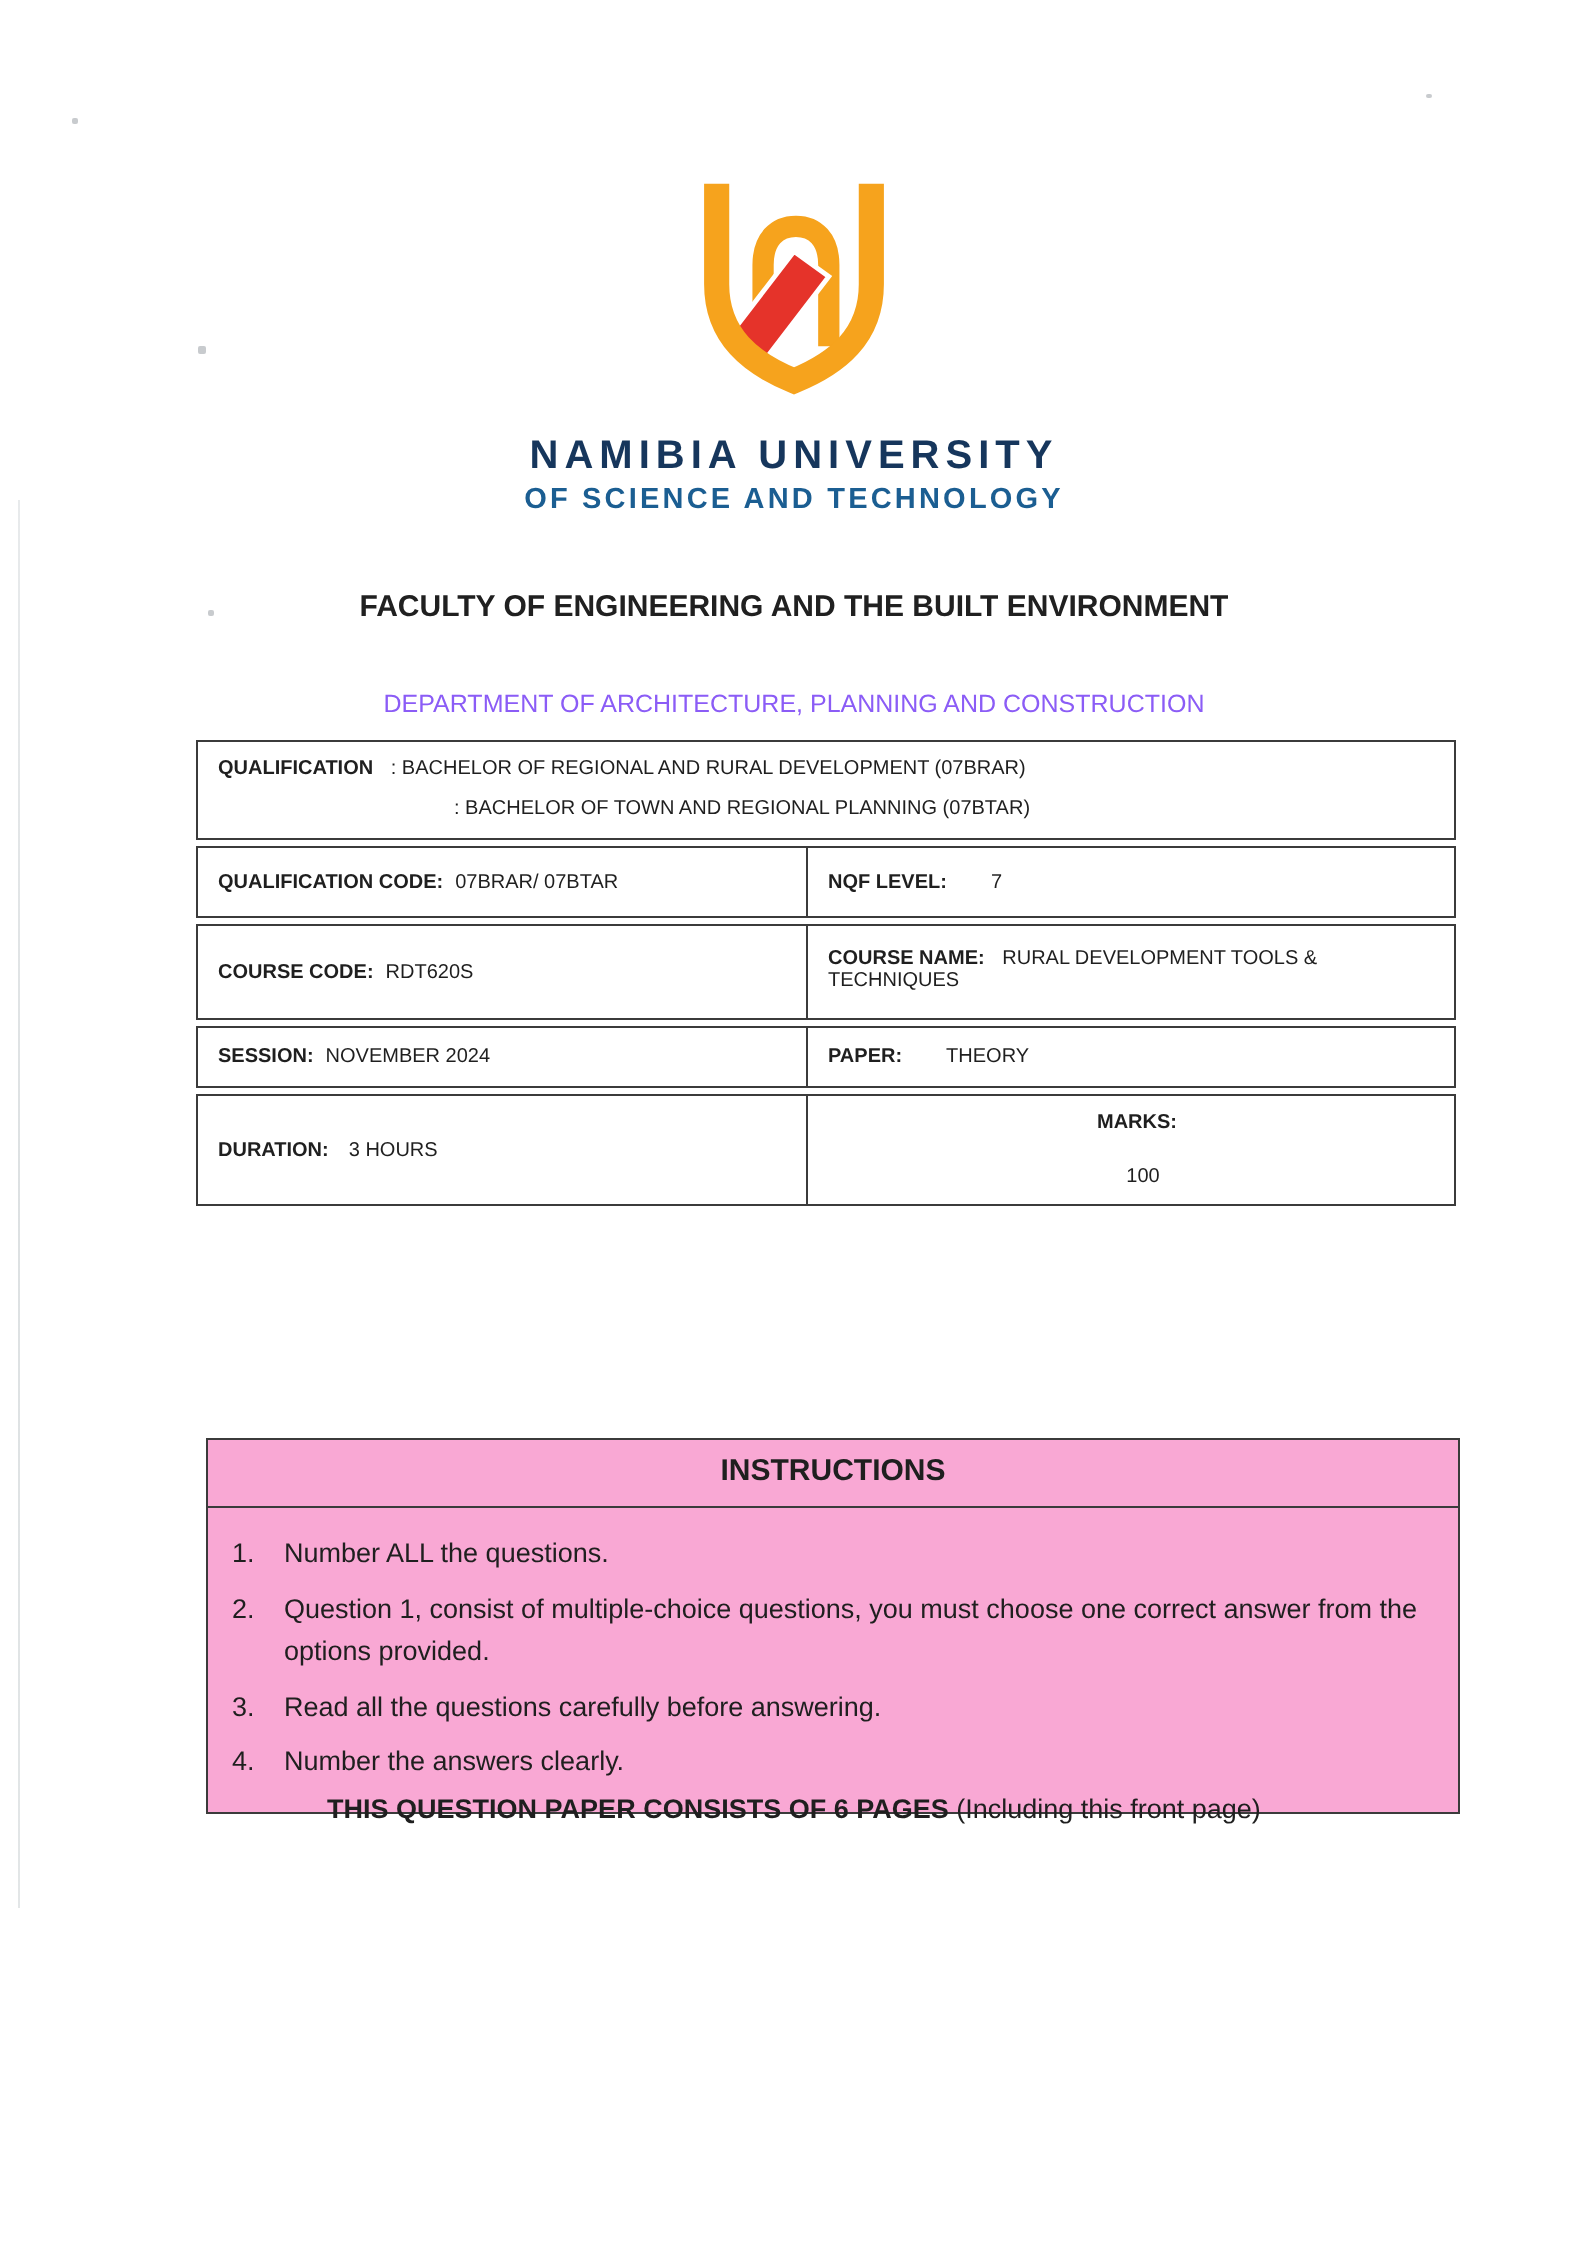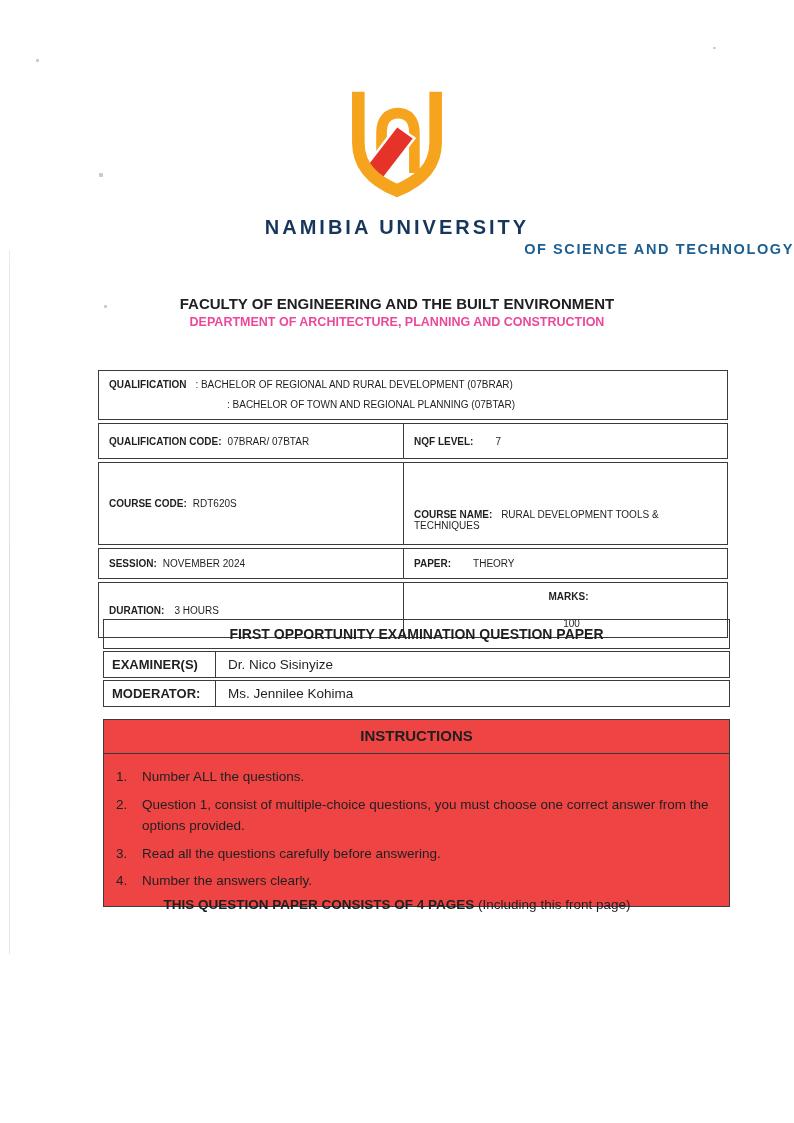--- a/index.html
+++ b/index.html
@@ -25,30 +25,30 @@
   .speck{position:absolute;background:#9aa0a6;opacity:.55;border-radius:1px;}
   
   .logo-wrap{position:absolute;top:88px;left:0;width:100%;text-align:center;}
   .logo-svg{display:inline-block;}
   .uni-name{
     margin-top:8px;
     font-size:20px;font-weight:bold;letter-spacing:3px;
   }
   .uni-tagline{
     margin-top:2px;
-    font-size:14.5px;font-weight:bold;letter-spacing:1.6px;text-align:right;
+    font-size:14.5px;font-weight:bold;letter-spacing:1.6px;
   }
   
   .h-faculty{
     position:absolute;top:295px;left:0;width:100%;text-align:center;
     font-size:15px;font-weight:bold;color:#202020;
   }
   .h-dept{
-    position:absolute;top:315px;left:0;width:100%;text-align:center;
-    font-size:12.5px;font-weight:bold;color:#ec4899;
+    position:absolute;top:345px;left:0;width:100%;text-align:center;
+    font-size:12.5px;font-weight:normal;color:#8b5cf6;
   }
   
   .info-table{position:absolute;left:98px;top:370px;width:630px;font-size:10px;}
   .row-box{
     border:1.6px solid #3b3b3b;
     margin-bottom:3px;
     box-sizing:border-box;
     background:#fff;
   }
   .row-qual{padding:8px 10px 9px 10px;}
@@ -60,21 +60,21 @@
     border-right:1.6px solid #3b3b3b;
     display:flex;align-items:center;flex-wrap:wrap;
   }
   .cell-r{
     flex:1;box-sizing:border-box;
     padding:8px 8px 8px 10px;
     display:flex;align-items:center;flex-wrap:wrap;align-content:center;gap:16px;
   }
   .lbl{font-weight:bold;}
   .val{margin-left:6px;}
-  .cell-multiline{display:block;margin-top:35px;}
+  .cell-multiline{display:block;}
   .cell-multiline .lbl{display:inline;}
   .cell-multiline .val{display:inline;}
   .mh34{min-height:34px;}
   .mh46{min-height:46px;}
   .mh29{min-height:29px;}
   .mh31{min-height:31px;}
   
   .exam-table{position:absolute;left:103px;top:619px;width:627px;font-size:13.5px;}
   .exam-title{
     border:1.6px solid #3b3b3b;
@@ -88,21 +88,21 @@
   .exam-lbl{
     width:112px;box-sizing:border-box;
     border-right:1.4px solid #3b3b3b;
     font-weight:bold;padding:5px 4px 5px 8px;
     display:flex;align-items:center;font-size:13px;
   }
   .exam-val{flex:1;padding:4px 8px 5px 12px;display:flex;align-items:center;}
   
   .instr-box{
     position:absolute;left:103px;top:719px;width:627px;
-    border:1.6px solid #3b3b3b;box-sizing:border-box;background:#ef4444;
+    border:1.6px solid #3b3b3b;box-sizing:border-box;background:#f9a8d4;
   }
   .instr-title{
     text-align:center;font-weight:bold;font-size:15px;
     padding:7px 0 9px 0;
     border-bottom:1.4px solid #3b3b3b;
   }
   .instr-list{padding:12px 16px 12px 12px;}
   .instr-item{display:flex;font-size:13.5px;line-height:1.6;margin-bottom:6px;}
   .instr-num{width:26px;flex:0 0 26px;}
   .instr-text{flex:1;}
@@ -189,31 +189,20 @@
         <span class="lbl">DURATION:</span>
         <span class="val" style="margin-left:10px;">3 HOURS</span>
       </div>
       <div class="cell-r mh31" style="padding-left:14px;flex-direction:column;">
         <span class="lbl">MARKS:</span>
         <span class="val">100</span>
       </div>
     </div>
   </div>
 
-  <div class="exam-table">
-    <div class="exam-title">FIRST OPPORTUNITY EXAMINATION QUESTION PAPER</div>
-    <div class="exam-row">
-      <div class="exam-lbl">EXAMINER(S)</div>
-      <div class="exam-val">Dr. Nico Sisinyize</div>
-    </div>
-    <div class="exam-row">
-      <div class="exam-lbl">MODERATOR:</div>
-      <div class="exam-val">Ms. Jennilee Kohima</div>
-    </div>
-  </div>
 
   <div class="instr-box">
     <div class="instr-title">INSTRUCTIONS</div>
     <div class="instr-list">
       <div class="instr-item">
         <span class="instr-num">1.</span>
         <span class="instr-text">Number ALL the questions.</span>
       </div>
       <div class="instr-item">
         <span class="instr-num">2.</span>
@@ -224,16 +213,16 @@
         <span class="instr-text">Read all the questions carefully before answering.</span>
       </div>
       <div class="instr-item" style="margin-bottom:2px;">
         <span class="instr-num">4.</span>
         <span class="instr-text">Number the answers clearly.</span>
       </div>
     </div>
   </div>
 
   <div class="footer-note">
-    <span class="b">THIS QUESTION PAPER CONSISTS OF 4 PAGES</span><span> (Including this front page)</span>
+    <span class="b">THIS QUESTION PAPER CONSISTS OF 6 PAGES</span><span> (Including this front page)</span>
   </div>
 
 </div>
 
 </body></html>

